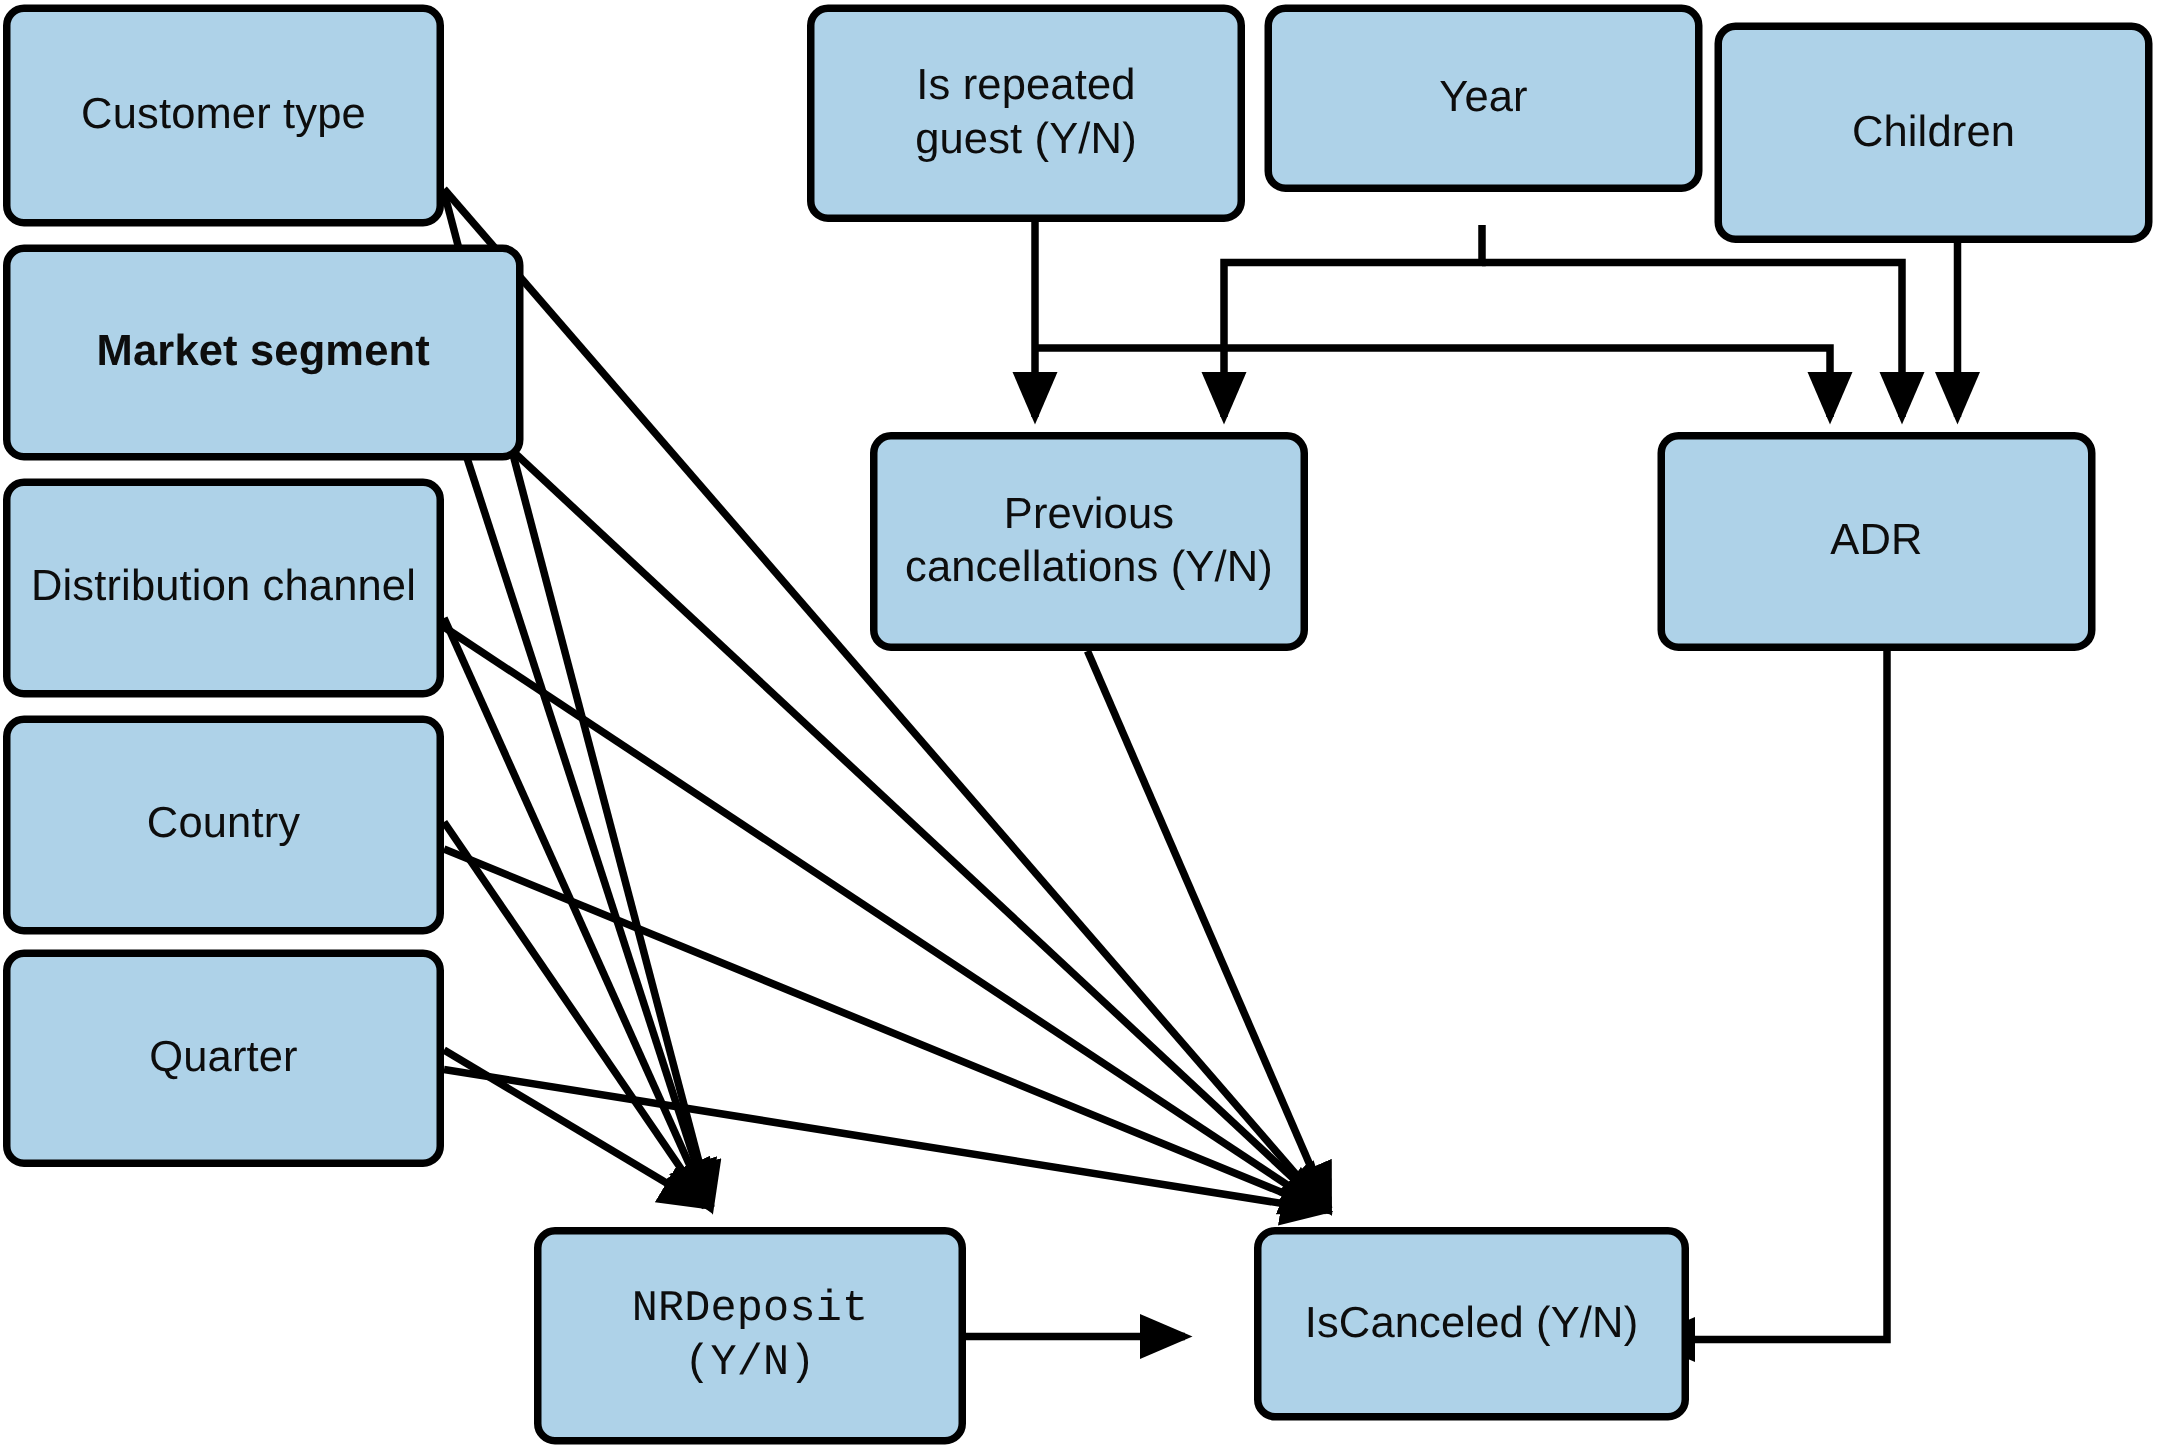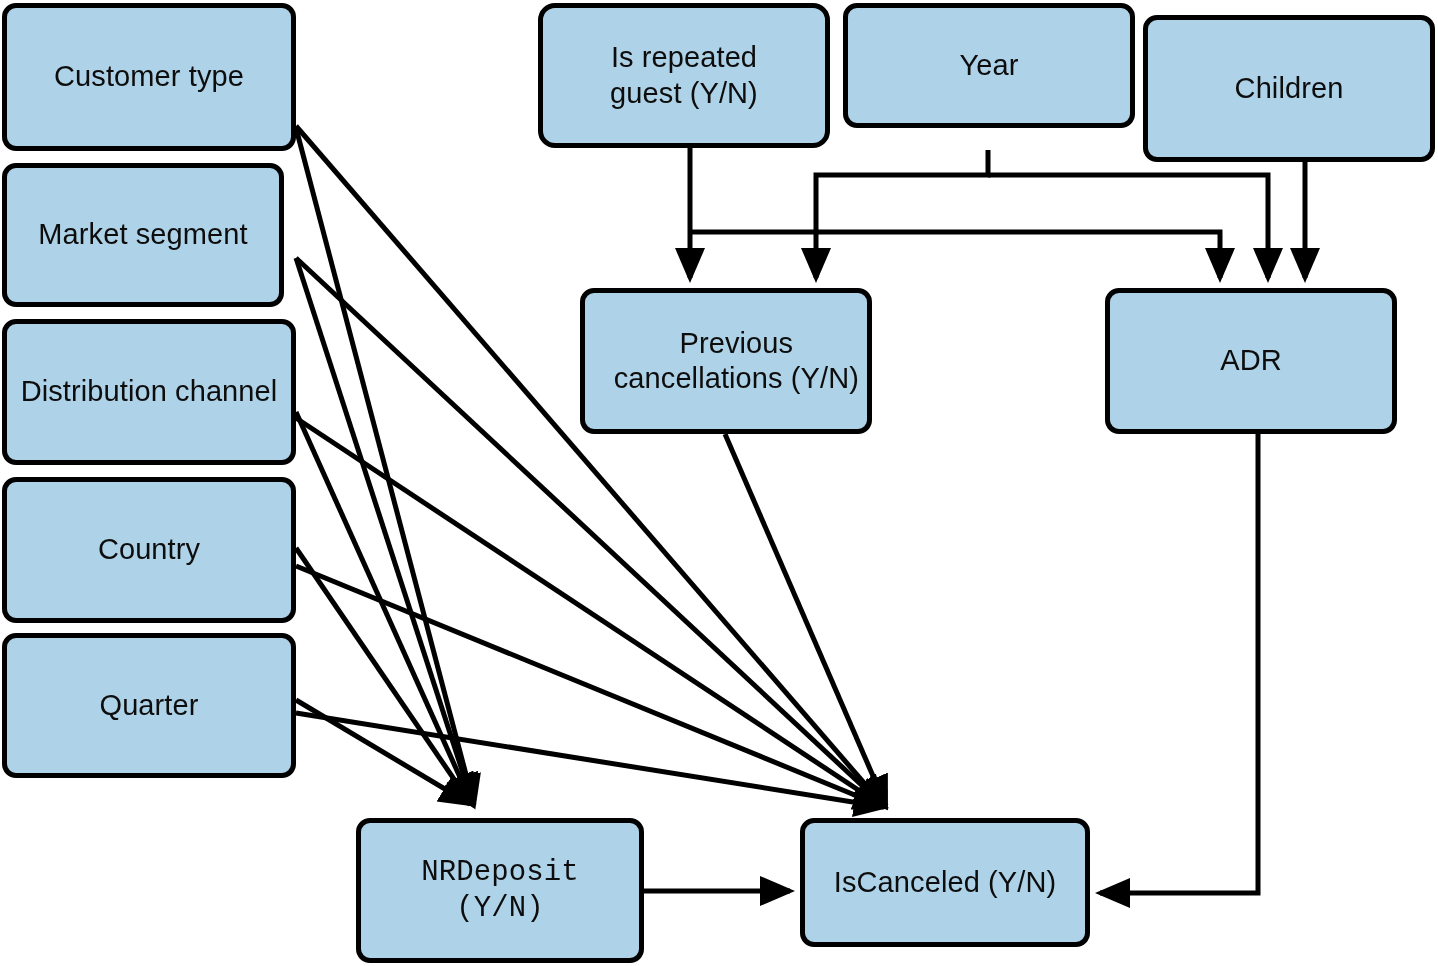--- a/index.html
+++ b/index.html
@@ -92,59 +92,59 @@
       <path d="M1258,434 L1258,893 L1100,893" marker-end="url(#arrowhead)"></path>
 
       <path d="M644,891 L790,891" marker-end="url(#arrowhead)"></path>
     </g>
   </svg>
 
   <div class="node" style="left:2px; top:3px; width:294px; height:148px;">
     <span class="node-label">Customer type</span>
   </div>
 
-  <div class="node" style="left:2px; top:163px; width:282px; height:144px;">
+  <div class="node" style="left:2px; top:163px; width:347px; height:144px;font-weight:bold;">
     <span class="node-label">Market segment</span>
   </div>
 
   <div class="node" style="left:2px; top:319px; width:294px; height:146px;">
     <span class="node-label">Distribution channel</span>
   </div>
 
   <div class="node" style="left:2px; top:477px; width:294px; height:146px;">
     <span class="node-label">Country</span>
   </div>
 
   <div class="node" style="left:2px; top:633px; width:294px; height:145px;text-align:right;">
     <span class="node-label">Quarter</span>
   </div>
 
-  <div class="node" style="left:538px; top:3px; width:292px; height:145px;border-radius:17px;">
+  <div class="node" style="left:538px; top:3px; width:292px; height:145px;">
     <span class="node-label">Is repeated
 guest (Y/N)</span>
   </div>
 
   <div class="node" style="left:843px; top:3px; width:292px; height:125px;">
     <span class="node-label">Year</span>
   </div>
 
   <div class="node" style="left:1143px; top:15px; width:292px; height:147px;">
     <span class="node-label">Children</span>
   </div>
 
-  <div class="node" style="left:580px; top:288px; width:292px; height:146px;justify-content:flex-end;">
+  <div class="node" style="left:580px; top:288px; width:292px; height:146px;">
     <span class="node-label">Previous
 cancellations (Y/N)</span>
   </div>
 
   <div class="node" style="left:1105px; top:288px; width:292px; height:146px;">
     <span class="node-label">ADR</span>
   </div>
 
   <div class="node" style="left:356px; top:818px; width:288px; height:145px;font-family:Liberation Mono, monospace;">
     <span class="node-label">NRDeposit (Y/N)</span>
   </div>
 
-  <div class="node" style="left:800px; top:818px; width:290px; height:129px;">
+  <div class="node" style="left:836px; top:818px; width:290px; height:129px;">
     <span class="node-label">IsCanceled (Y/N)</span>
   </div>
 
 </div>
 
 </body></html>

